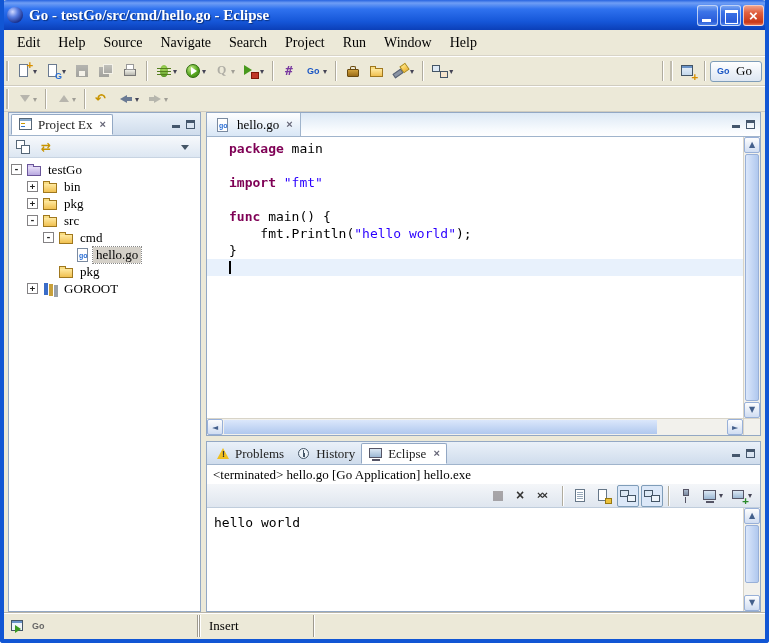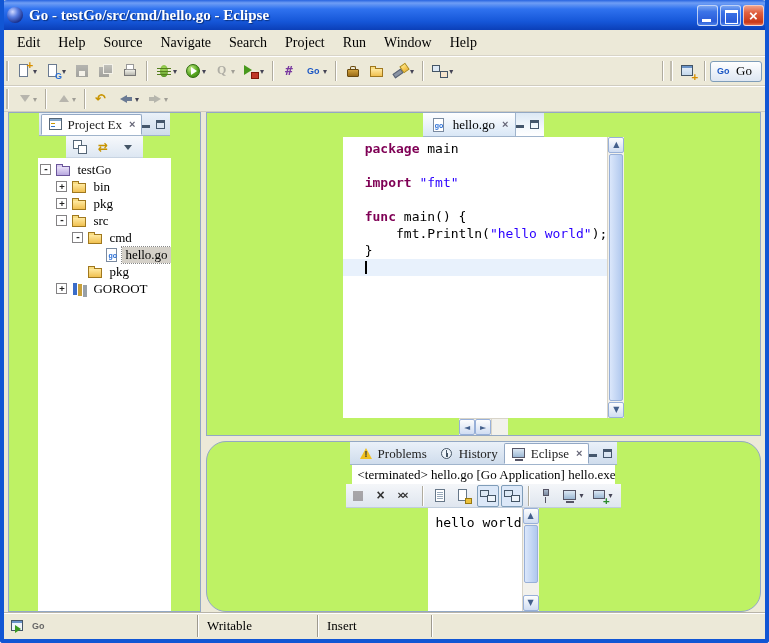--- a/index.html
+++ b/index.html
@@ -103,27 +103,27 @@
   .ic-pin::after{left:7px;top:9px;width:1px;height:6px;background:#556;}
   .ic-newcons::before{left:1px;top:2px;width:12px;height:9px;border:1px solid #556;background:linear-gradient(#dce8f4,#9cb8d4);}
   .ic-newcons::after{content:"+";right:-2px;bottom:-2px;color:#2a8a2a;font:bold 11px/11px "DejaVu Sans Mono",monospace;}
   .ic-pexp::before{left:1px;top:1px;width:13px;height:12px;border:1px solid #556677;background:#fff;box-shadow:inset 0 2px 0 #88aacc;}
   .ic-pexp::after{left:3px;top:6px;width:4px;height:1px;background:#cc9900;box-shadow:0 3px 0 #3377cc;}
   .ic-fastview::before{left:1px;top:2px;width:12px;height:11px;border:1px solid #445566;background:#eef4fa;box-shadow:inset 0 2px 0 #6a93c8;}
   .ic-fastview::after{left:5px;top:7px;border-top:4px solid transparent;border-bottom:4px solid transparent;border-left:6px solid #3a9a20;}
   .ic-gostatus::before{content:"Go";left:1px;top:3px;font:bold 9px/10px "Liberation Sans",sans-serif;color:#666;}
   
   .main{flex:1;display:flex;padding:0 4px;min-height:0;background:#ece9d8;}
-  .view{border:1px solid #93a8c4;background:#bef264;display:flex;flex-direction:column;min-height:0;align-items:center;}
+  .view{border:1px solid #93a8c4;background:#bef264;display:flex;flex-direction:column;min-height:0;}
   .explorer{width:193px;flex:none;}
   .vsash{width:5px;flex:none;}
   .rightcol{flex:1;display:flex;flex-direction:column;min-width:0;}
   .editor{height:324px;flex:none;}
   .hsash{height:5px;flex:none;}
-  .consoleview{flex:1;border-radius:20px;}
+  .consoleview{flex:1;}
   
   .vhead{height:23px;flex:none;display:flex;align-items:flex-end;background:linear-gradient(180deg,#eaf1f9,#cfdcec);
     border-bottom:1px solid #a0b4cc;padding-left:2px;font-size:13px;}
   .vtab{display:flex;align-items:center;gap:4px;padding:0 6px;height:21px;color:#222;white-space:nowrap;}
   .vtab.active{background:#fff;border:1px solid #93a8c4;border-bottom:1px solid #fff;border-radius:2px 2px 0 0;}
   .ctabs{display:flex;align-items:flex-end;height:100%;}
   .tabx{font:bold 11px/11px "Liberation Sans",sans-serif;color:#667;margin-left:3px;}
   .mm{margin-left:auto;align-self:center;display:flex;gap:5px;padding-right:5px;align-items:center;}
   .mm-min{width:9px;height:9px;position:relative;}
   .mm-min::after{content:"";position:absolute;left:0;bottom:1px;width:8px;height:3px;background:#44566c;}
@@ -517,20 +517,19 @@
 
     </div>
   </div>
 
   <div class="statusbar">
     <div class="sb-cell sb-left">
       <span class="ic ic-fastview"></span>
       <span class="ic ic-gostatus"></span>
     </div>
     <span class="sb-sep"></span>
-    <div class="sb-cell sb-writable">Writable</div>
     <span class="sb-sep"></span>
     <div class="sb-cell sb-insert">Insert</div>
     <span class="sb-sep"></span>
     <div class="sb-cell sb-rest"></div>
   </div>
 
 </div>
 
 </body></html>

